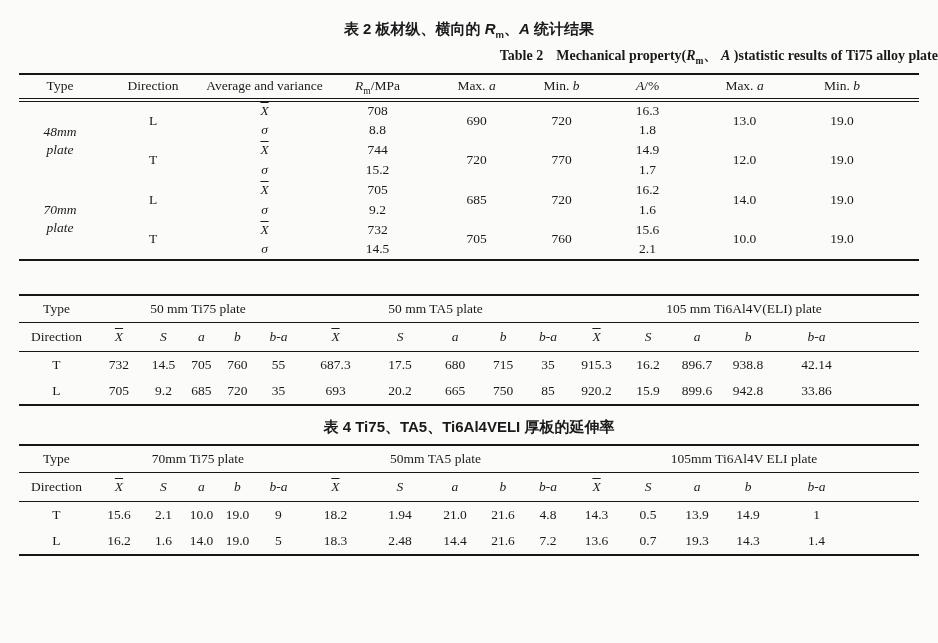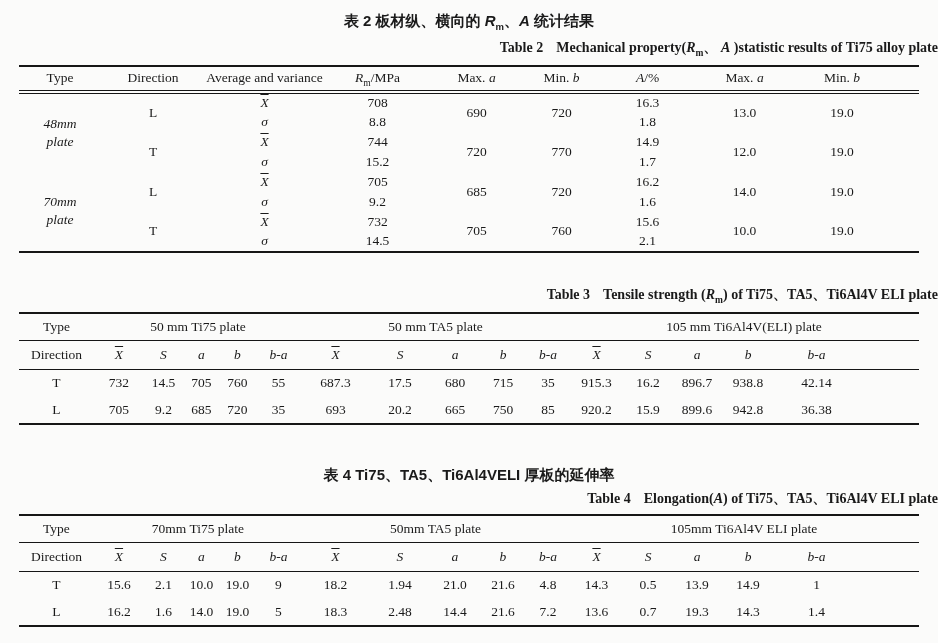--- a/index.html
+++ b/index.html
@@ -2,21 +2,21 @@
 <html><head>
 <meta charset="utf-8">
 <style>
   html, body { margin: 0; padding: 0; }
   body {
     width: 938px; height: 643px;
     background: #fbfbfa;
     color: #1a1a1a;
     font-family: "Liberation Serif", "DejaVu Serif", serif;
   }
-  .page { position: relative; width: 938px; height: 643px; overflow: hidden; padding-top: 11px; box-sizing: border-box; }
+  .page { position: relative; width: 938px; height: 643px; overflow: hidden; padding-top: 19px; box-sizing: border-box; }
 
   .cap-zh {
     text-align: center;
     font-family: "Liberation Sans", "DejaVu Sans", sans-serif;
     font-weight: 700;
     font-size: 15px;
     line-height: 1.35;
   }
   .cap-en {
     text-align: right;
@@ -56,21 +56,21 @@
   .t2 .typec div { line-height: 1.35; font-style: italic; }
   .t2 .c9 { padding-right: 30px; }
 
   
   .t34 .grp th { border-bottom: 1px solid #161616; height: 26px; }
   .t34 .sub th { border-bottom: 1.5px solid #161616; height: 28px; }
   .t34 tbody tr { height: 27px; }
   .t34 .sub th:last-child, .t34 tbody tr > td:last-child { padding-right: 60px; }
 
   .sec3 { margin-top: 33px; }
-  .sec4 { margin-top: 40px; }
+  .sec4 { margin-top: 11px; }
 </style>
 </head>
 <body>
 
 <div class="page">
 
   <section>
     <div class="cap-zh"><span>表 2  板材纵、横向的 </span><i>R</i><sub>m</sub><span>、</span><i>A</i><span> 统计结果</span></div>
     <div class="cap-en"><span class="cap-label">Table 2</span><span>Mechanical property(</span><i>R</i><sub>m</sub><span>、 </span><i>A</i><span> )statistic results of Ti75 alloy plate</span></div>
 
@@ -170,21 +170,20 @@
         <tr>
           <td><span class="sigma">σ</span></td>
           <td>14.5</td>
           <td>2.1</td>
         </tr>
       </tbody>
     </table>
   </section>
 
   <section class="sec3">
-    <div class="cap-en"><span class="cap-label">Table 3</span><span>Tensile strength (</span><i>R</i><sub>m</sub><span>) of Ti75、TA5、Ti6Al4V ELI plate</span></div>
 
     <table class="t t34">
       <colgroup>
         <col style="width:75px">
           <col style="width:50px">
           <col style="width:39px">
           <col style="width:37px">
           <col style="width:35px">
           <col style="width:47px">
           <col style="width:67px">
@@ -252,29 +251,28 @@
             <td>35</td>
             <td>693</td>
             <td>20.2</td>
             <td>665</td>
             <td>750</td>
             <td>85</td>
             <td>920.2</td>
             <td>15.9</td>
             <td>899.6</td>
             <td>942.8</td>
-            <td>36.38</td>
+            <td>33.86</td>
           </tr>
       </tbody>
     </table>
   </section>
 
   <section class="sec4">
     <div class="cap-zh"><span>表 4  Ti75、TA5、Ti6Al4VELI 厚板的延伸率</span></div>
-    <div class="cap-en"><span class="cap-label">Table 4</span><span>Elongation(</span><i>A</i><span>) of Ti75、TA5、Ti6Al4V ELI plate</span></div>
 
     <table class="t t34">
       <colgroup>
         <col style="width:75px">
           <col style="width:50px">
           <col style="width:39px">
           <col style="width:37px">
           <col style="width:35px">
           <col style="width:47px">
           <col style="width:67px">

